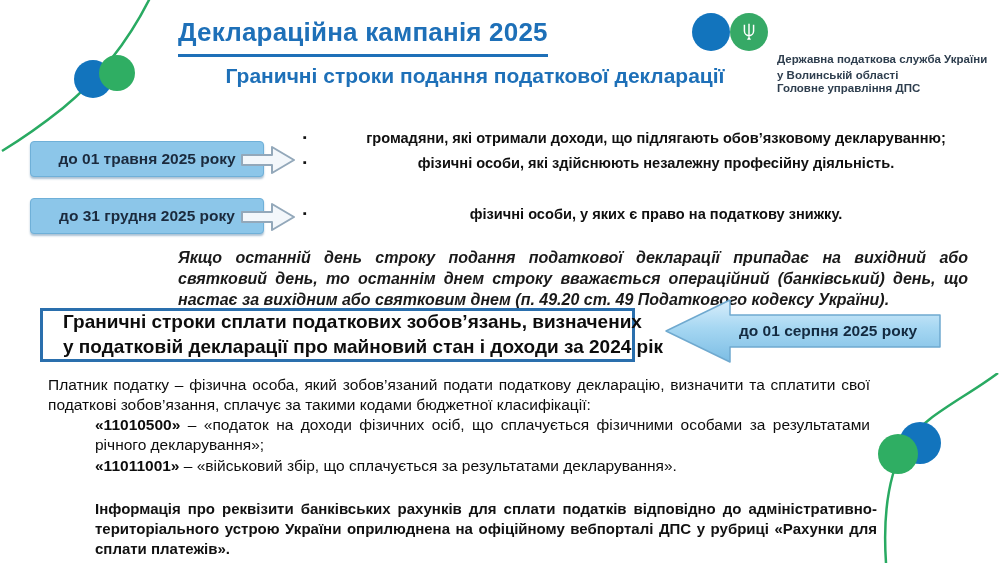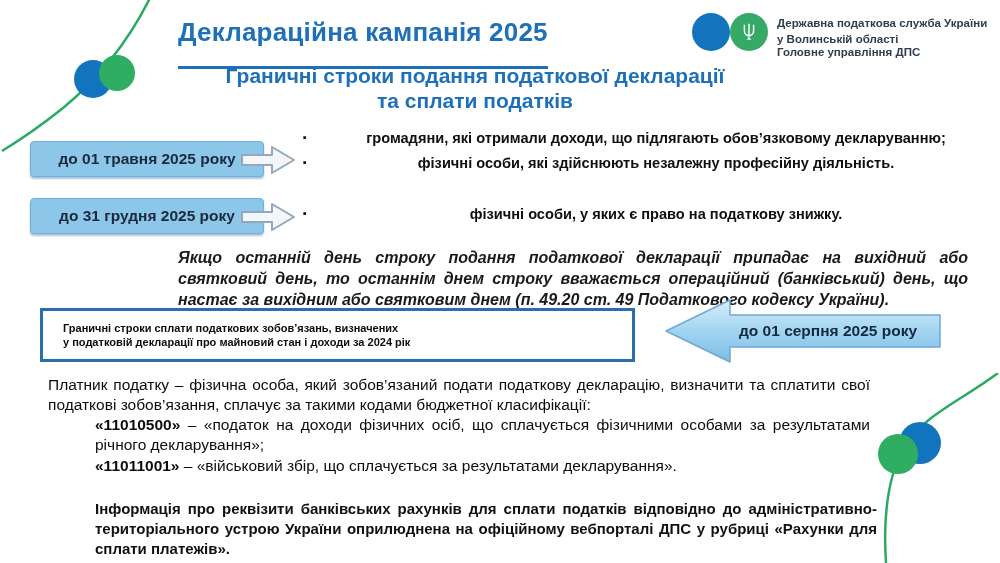--- a/index.html
+++ b/index.html
@@ -10,28 +10,28 @@
   }
   
   .decor { position:absolute; pointer-events:none; }
   .decor-tl { left:0; top:0; width:200px; height:170px; }
   .decor-br { left:850px; top:373px; width:150px; height:190px; }
 
   
   .title {
     position:absolute; left:178px; top:17px; margin:0;
     font-size:26px; font-weight:bold; color:#1e70b8;
-    border-bottom:3px solid #1e70b8; padding-bottom:18px; letter-spacing:.2px;
+    border-bottom:3px solid #1e70b8; padding-bottom:6px; letter-spacing:.2px;
   }
   .logo { position:absolute; left:692px; top:13px; display:flex; align-items:flex-start; }
   .logo-circle { width:38px; height:38px; border-radius:50%; flex:0 0 auto; }
   .logo-circle.blue { background:#1274bd; }
   .logo-circle.green { background:#36a966; margin-left:0px; display:flex; align-items:center; justify-content:center; }
   .logo-text { margin-left:9px; padding-top:4px; font-size:11.5px; font-weight:bold; color:#2e3e4e; line-height:13.5px; }
-  .logo-text div:first-child { margin-bottom:2px; }
+  .logo-text div:first-child { margin-bottom:2px;margin-top:36px; }
 
   .subtitle {
     position:absolute; left:175px; top:64px; width:600px; text-align:center;
     font-size:21px; font-weight:bold; color:#1e70b8; line-height:1.18;
   }
 
   
   .date-box {
     position:absolute; left:30px; width:234px; height:36px;
     background:#8cc6e9; border:1px solid #6fb0d8; border-radius:4px;
@@ -55,21 +55,21 @@
   .note {
     position:absolute; left:178px; top:248px; width:790px; margin:0;
     font-size:16px; font-style:italic; font-weight:bold; color:#1a1a1a;
     line-height:1.3; text-align:justify;
   }
 
   .payment-box {
     position:absolute; left:40px; top:308px; width:595px; height:54px;
     border:3px solid #2a6fad; background:#ffffff;
     display:flex; flex-direction:column; justify-content:center;
-    padding-left:20px; font-size:11px; font-weight:bold; color:#0d0d0d; line-height:1.3;
+    padding-left:20px; font-size:19px; font-weight:bold; color:#0d0d0d; line-height:1.3;
     white-space:nowrap;
   }
 
   .big-arrow { position:absolute; left:664px; top:297px; width:278px; height:68px; }
   .big-arrow-label {
     position:absolute; left:730px; top:322px; width:196px; text-align:center;
     font-size:15.5px; font-weight:bold; color:#132a40; white-space:nowrap;
   }
 
   .body-block { position:absolute; left:48px; top:375px; width:822px; }
@@ -112,21 +112,20 @@
     </span>
     <div class="logo-text">
       <div>Державна податкова служба України</div>
       <div>у Волинській області</div>
       <div>Головне управління ДПС</div>
     </div>
   </div>
 
   <div class="subtitle">
     <div>Граничні строки подання податкової декларації</div>
-    <div>та сплати податків</div>
   </div>
 
   <div class="date-box date-box-1">до 01 травня 2025 року</div>
   <svg class="small-arrow small-arrow-1" viewBox="0 0 58 32">
     <polygon points="3,11 33,11 33,3 55,16 33,29 33,21 3,21" fill="#f3f7fb" stroke="#93a8ba" stroke-width="2" stroke-linejoin="round"></polygon>
   </svg>
   <ul class="bullets bullets-1">
     <li><span class="b">громадяни, які отримали доходи, що підлягають обов’язковому декларуванню;</span><span></span></li>
     <li><span class="b">фізичні особи, які здійснюють незалежну професійну діяльність.</span><span></span></li>
   </ul>

